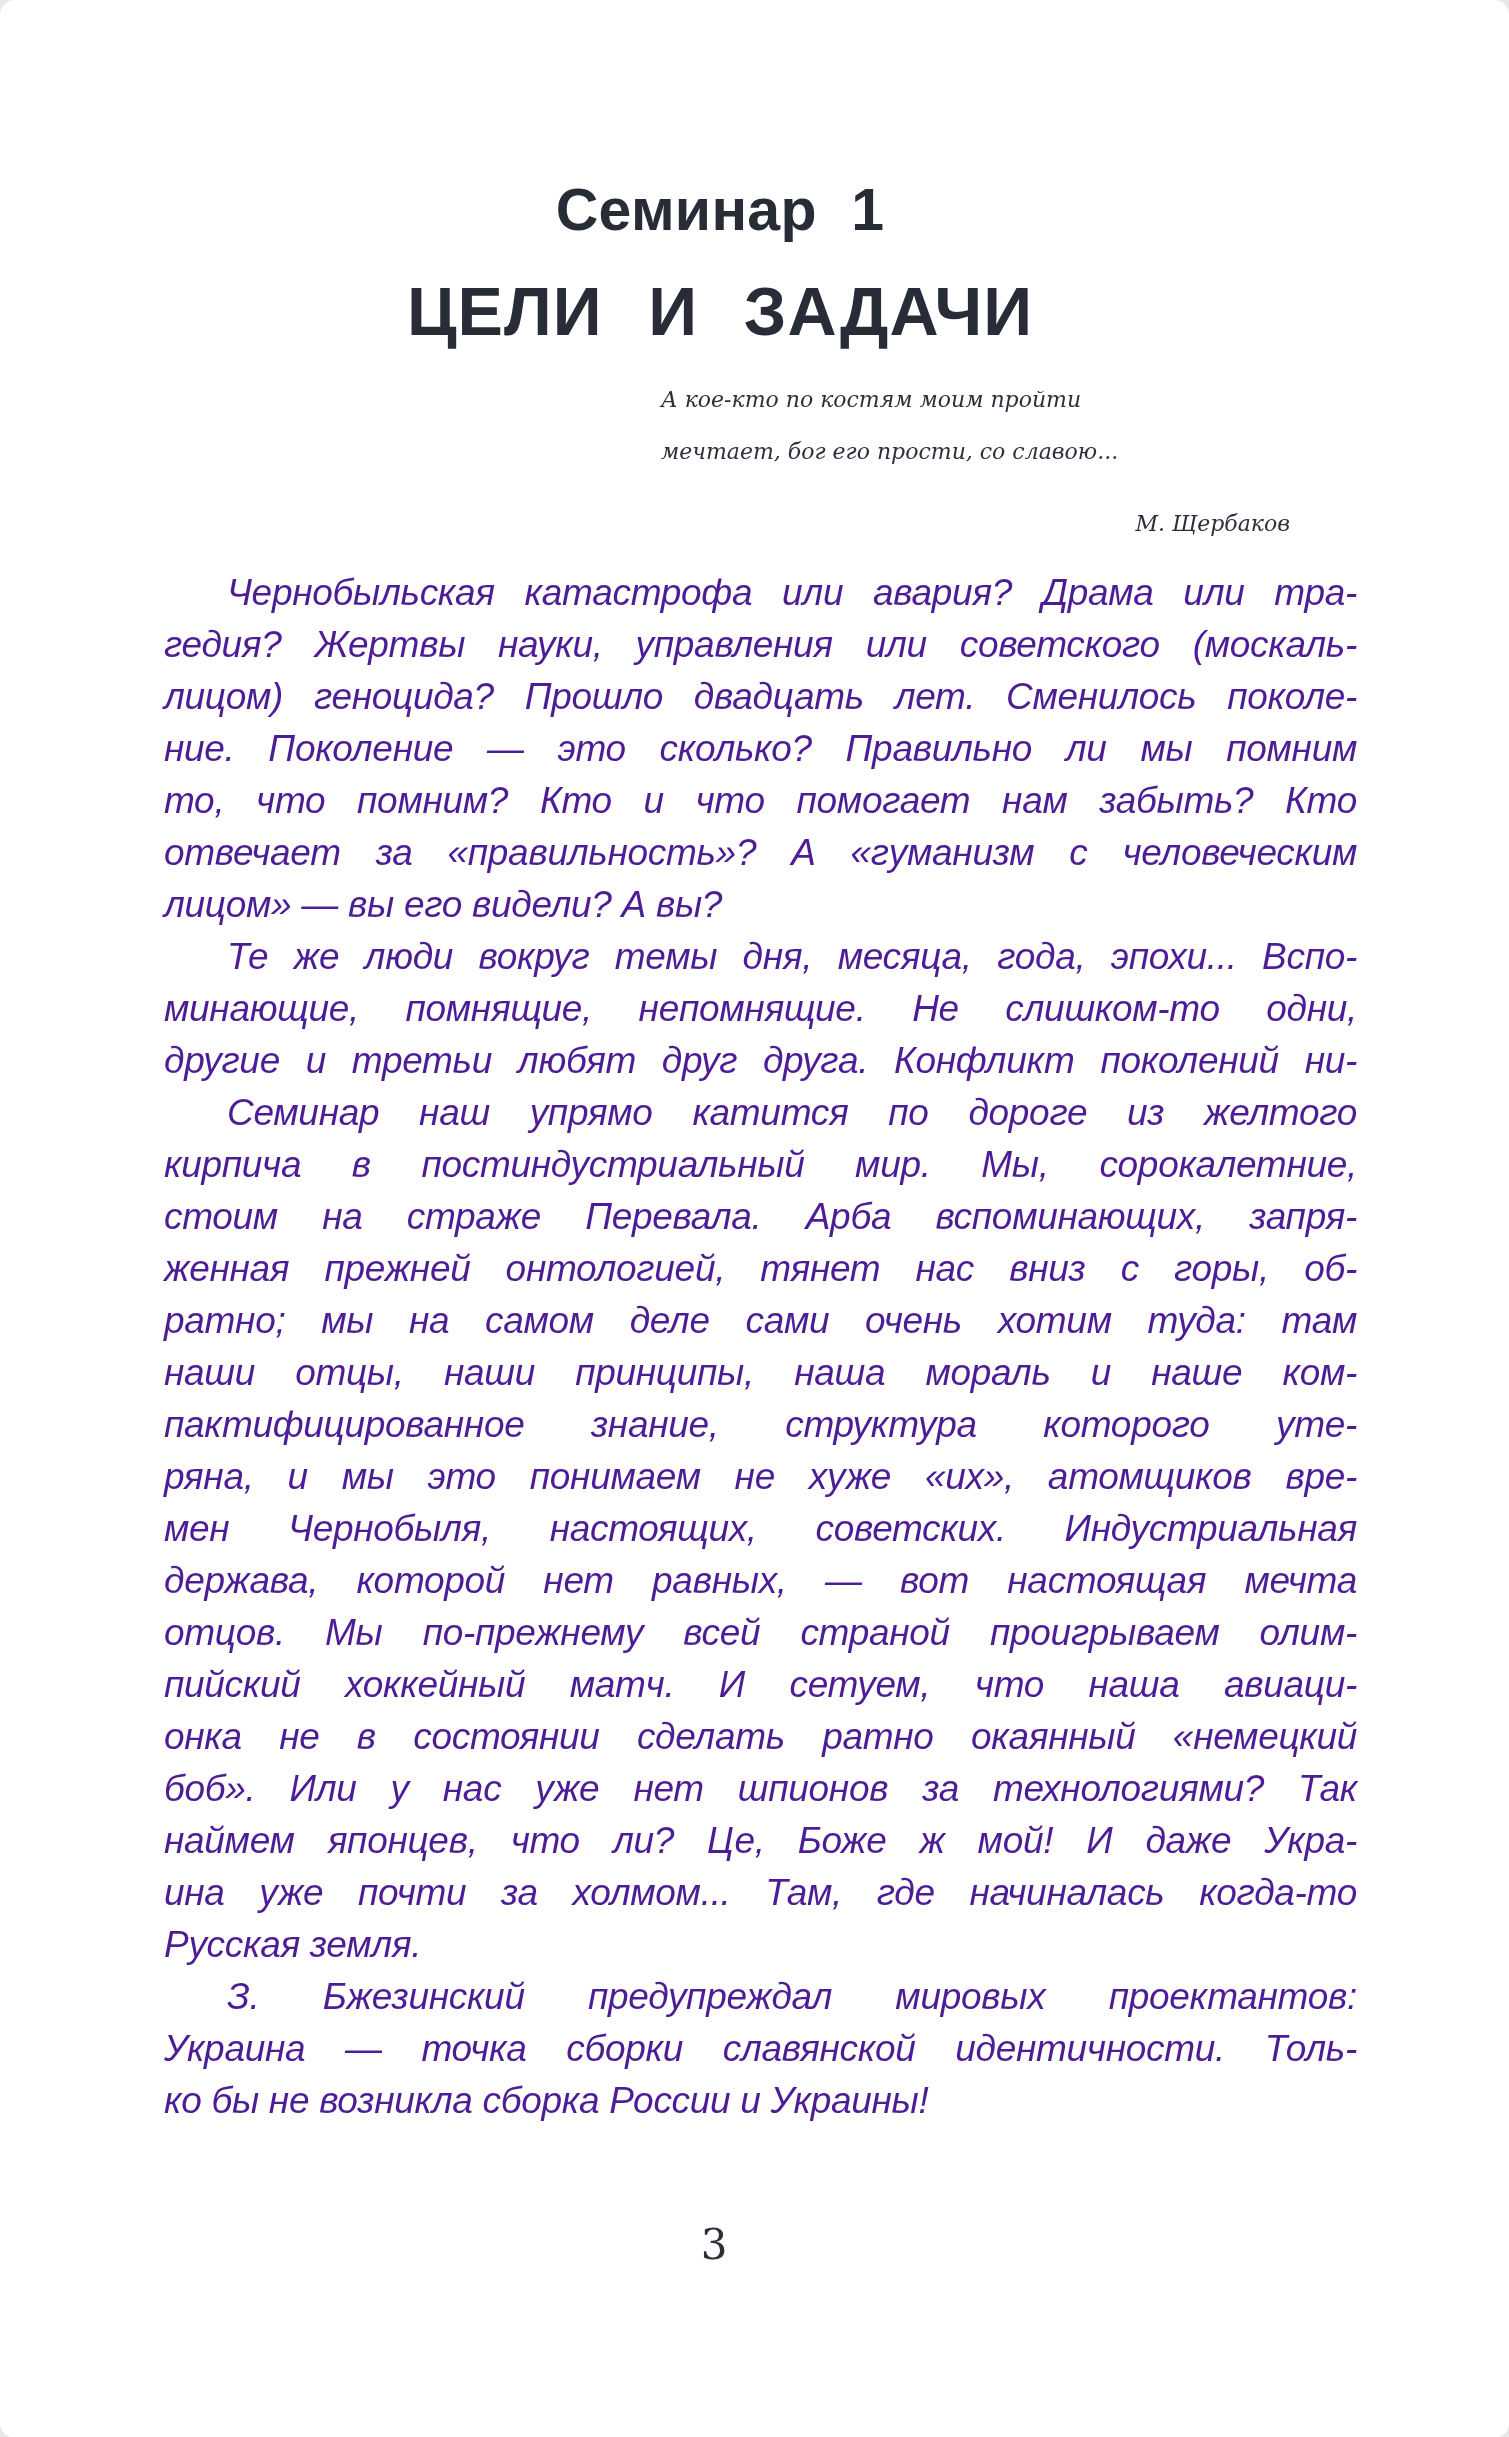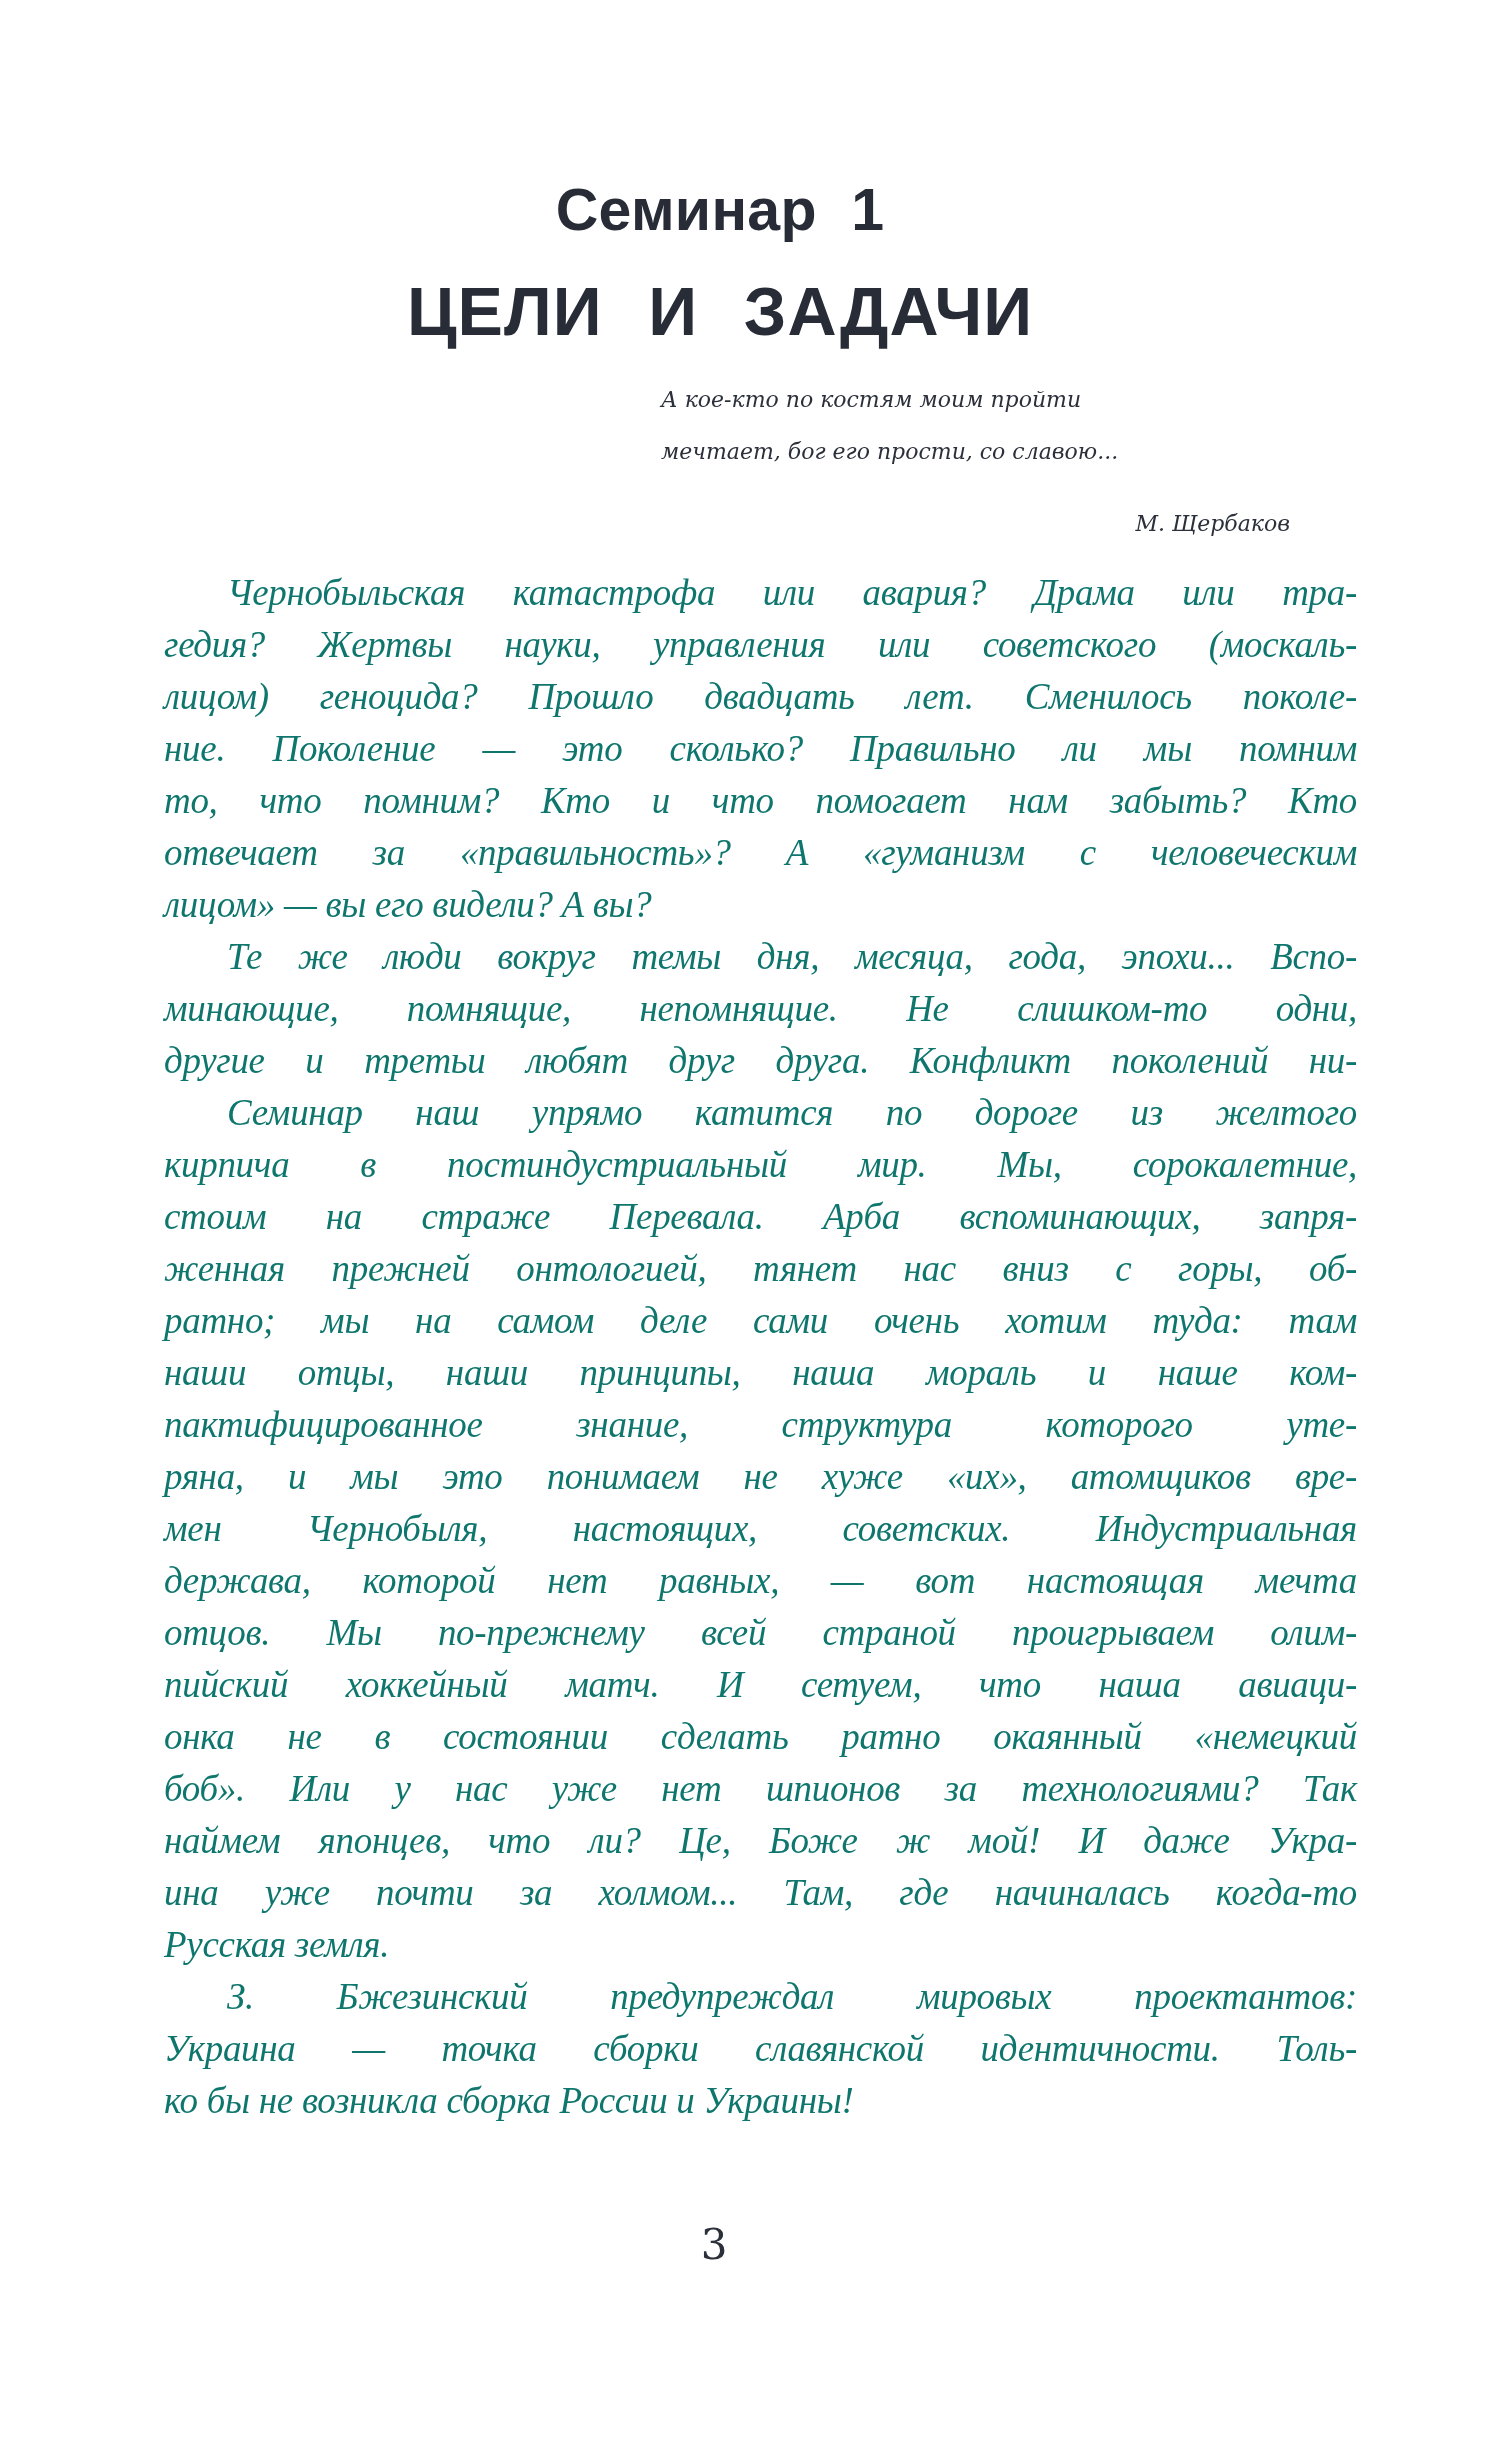--- a/index.html
+++ b/index.html
@@ -3,20 +3,21 @@
 <meta charset="utf-8">
 <style>
   html,body { margin:0; padding:0; background:#e8e8e8; }
   .page {
     position: relative;
     width: 1509px;
     height: 2438px;
     background: #ffffff;
     overflow: hidden;
     color: #2b303b;
+    border-radius: 15px;
   }
   
   .chapter-label, .chapter-title {
     position: absolute;
     left: 0;
     width: 1440px;
     text-align: center;
     font-family: "Liberation Sans", sans-serif;
     font-weight: bold;
     color: #272c36;
@@ -48,26 +49,26 @@
     color: #2b303b;
   }
   .epigraph .ep-line { text-align: left; white-space: nowrap; }
   .epigraph .attribution { text-align: right; margin-top: 20px; }
   
   .body-text {
     position: absolute;
     left: 164px;
     top: 567px;
     width: 1193px;
-    font-family: Liberation Serif, serif;
+    font-family: Liberation Sans, sans-serif;
     font-style: italic;
     font-size: 37px;
     line-height: 52px;
     letter-spacing: -0.3px;
-    color: #0f766e;
+    color: #4c1d95;
   }
   .body-text .line {
     text-align: justify;
     text-align-last: justify;
   }
   .body-text .line.first { text-indent: 63px; }
   .body-text .line.last  { text-align-last: left; }
   .page-number {
     position: absolute;
     left: 0;

